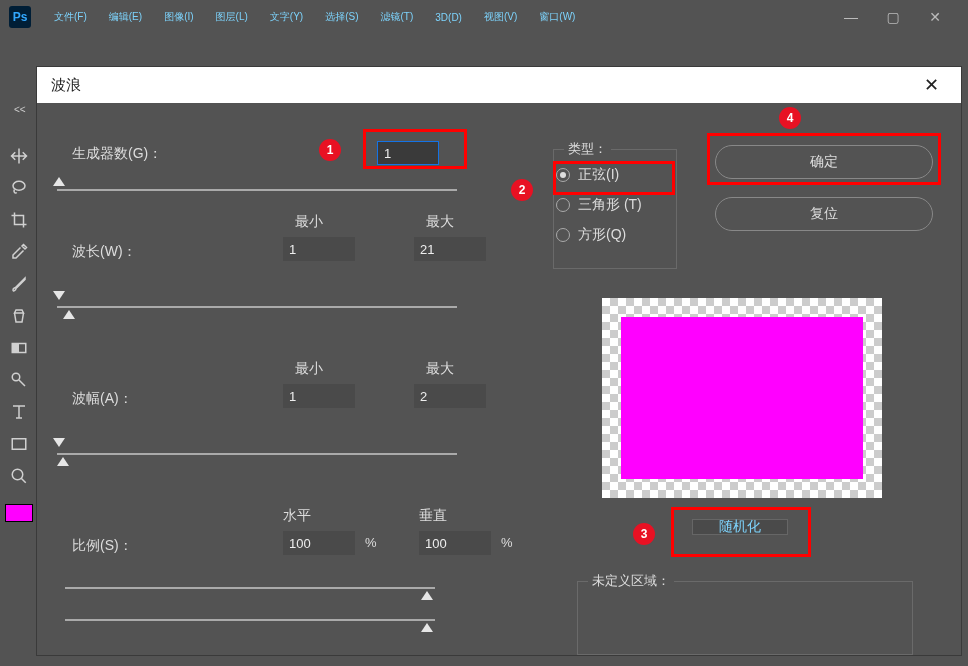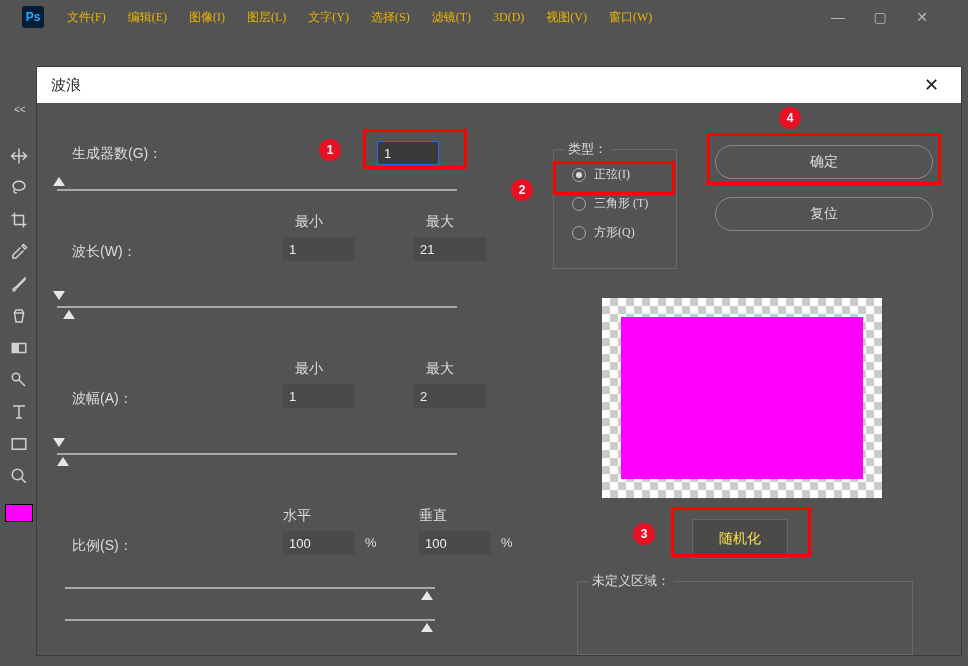--- a/index.html
+++ b/index.html
@@ -11,44 +11,43 @@
       font-size: 13px;
       color: #d0d0d0;
       overflow: hidden;
       position: relative;
     }
     .titlebar {
       height: 34px;
       background: #535353;
       display: flex;
       align-items: center;
-      padding: 0 22px;
+      padding: 0 9px;
     }
     .ps-logo {
       width: 22px;
       height: 22px;
       background: #001e36;
       color: #31a8ff;
       border-radius: 3px;
       display: flex;
       align-items: center;
       justify-content: center;
       font-weight: bold;
       font-size: 12px;
       margin-right: 12px;
     }
     .menu-item {
       padding: 0 11px;
       height: 34px;
       display: flex;
       align-items: center;
-      color: #eab308;
-      font-size: 12px;
+      color: #7dd3fc;
+      font-size: 10px;
       cursor: default;
-      font-family: Liberation Serif, serif;
     }
     .win-controls {
       margin-left: auto;
       display: flex;
       gap: 18px;
       padding-right: 12px;
     }
     .win-btn {
       width: 24px;
       height: 24px;
@@ -164,37 +163,36 @@
       border-bottom: 9px solid #e6e6e6;
     }
     .pct {
       position: absolute;
       color: #ddd;
       font-size: 13px;
     }
     .group-box {
       position: absolute;
       border: 1px solid #6a6a6a;
-      font-family: Liberation Serif, serif;
     }
     .group-title {
       position: absolute;
       top: -10px;
       left: 10px;
       background: #535353;
       padding: 0 4px;
       font-size: 13px;
       color: #ddd;
     }
     .radio-row {
       display: flex;
       align-items: center;
       gap: 8px;
-      padding: 6px 18px;
-      font-size: 12px;
+      padding: 6px 2px;
+      font-size: 14px;
       color: #ddd;
     }
     .radio {
       width: 14px;
       height: 14px;
       border: 1px solid #aaa;
       border-radius: 50%;
       display: flex;
       align-items: center;
       justify-content: center;
@@ -215,27 +213,27 @@
       display: flex;
       align-items: center;
       justify-content: center;
       color: #ddd;
       font-size: 14px;
       background: #535353;
       font-family: Liberation Mono, monospace;
     }
     .flat-btn {
       position: absolute;
-      height: 40px;
+      height: 16px;
       background: #4a4a4a;
       border: 1px solid #666;
       display: flex;
       align-items: center;
       justify-content: center;
-      color: #fde047;
+      color: #7dd3fc;
       font-size: 14px;
       padding: 4px 18px;
     }
     .preview-box {
       position: absolute;
       background: #fff;
       display: flex;
       align-items: center;
       justify-content: center;
       background-image:

